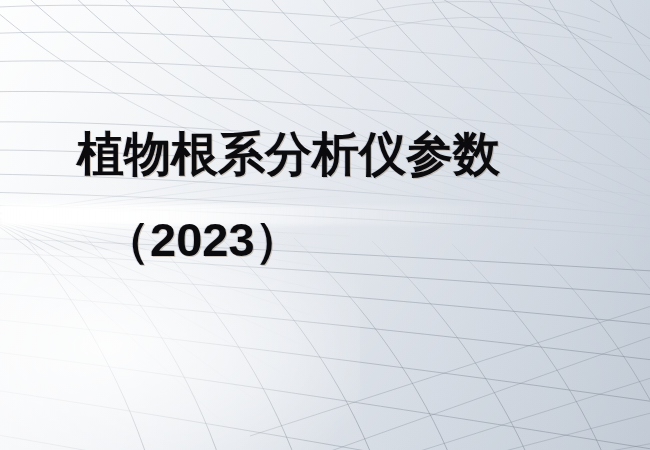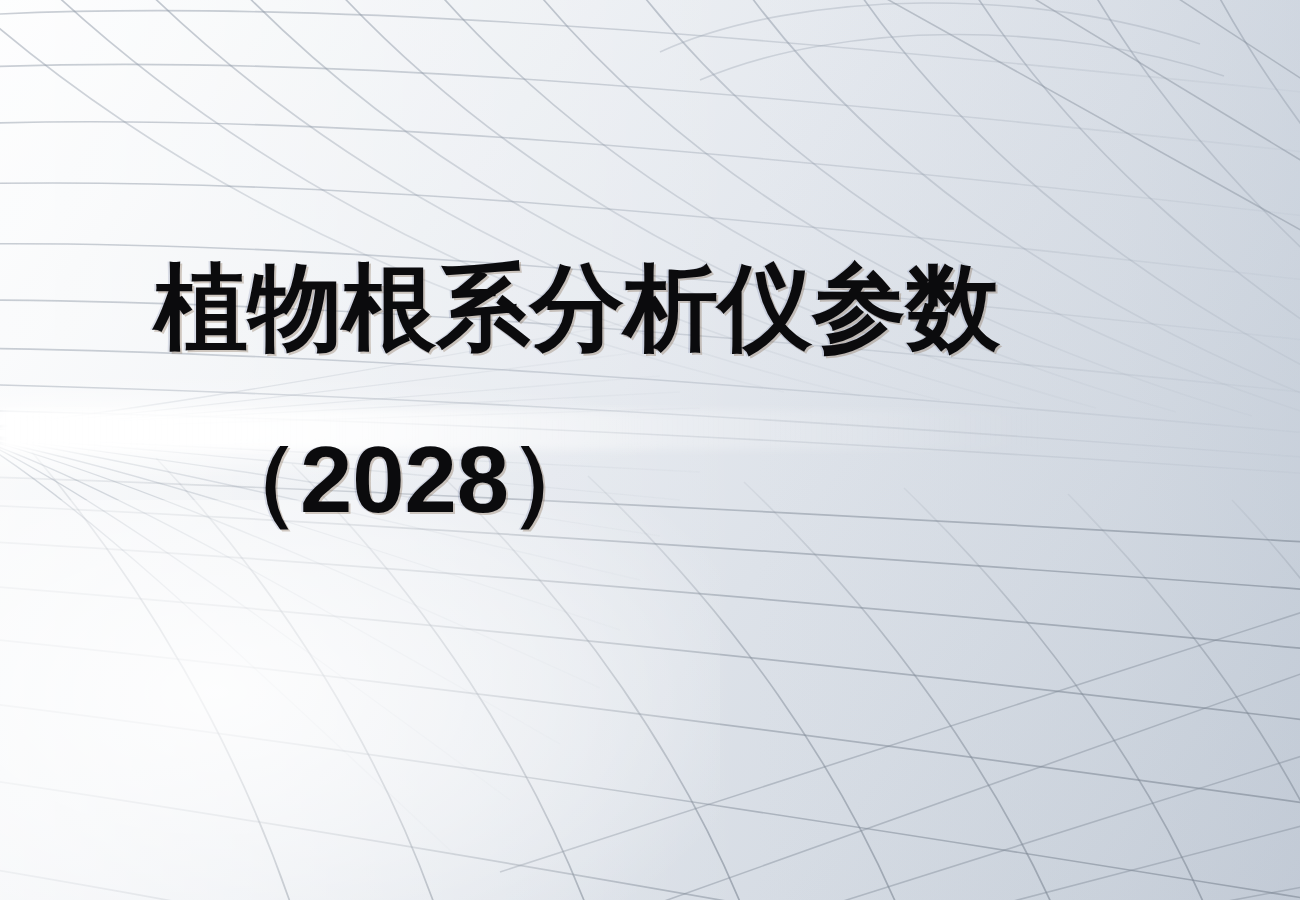--- a/index.html
+++ b/index.html
@@ -277,16 +277,16 @@
       <path d="M 350 40 C 420 10, 530 10, 612 38"></path>
     </g>
   </svg>
 
   <div class="lowleft-light"></div>
   <div class="glow-band"></div>
   <div class="glow-streak"></div>
 
   <div class="text-layer">
     <div class="title-main">植物根系分析仪参数</div>
-    <div class="title-sub">（2028）</div>
+    <div class="title-sub">（2023）</div>
   </div>
 
 </div>
 
 </body></html>

